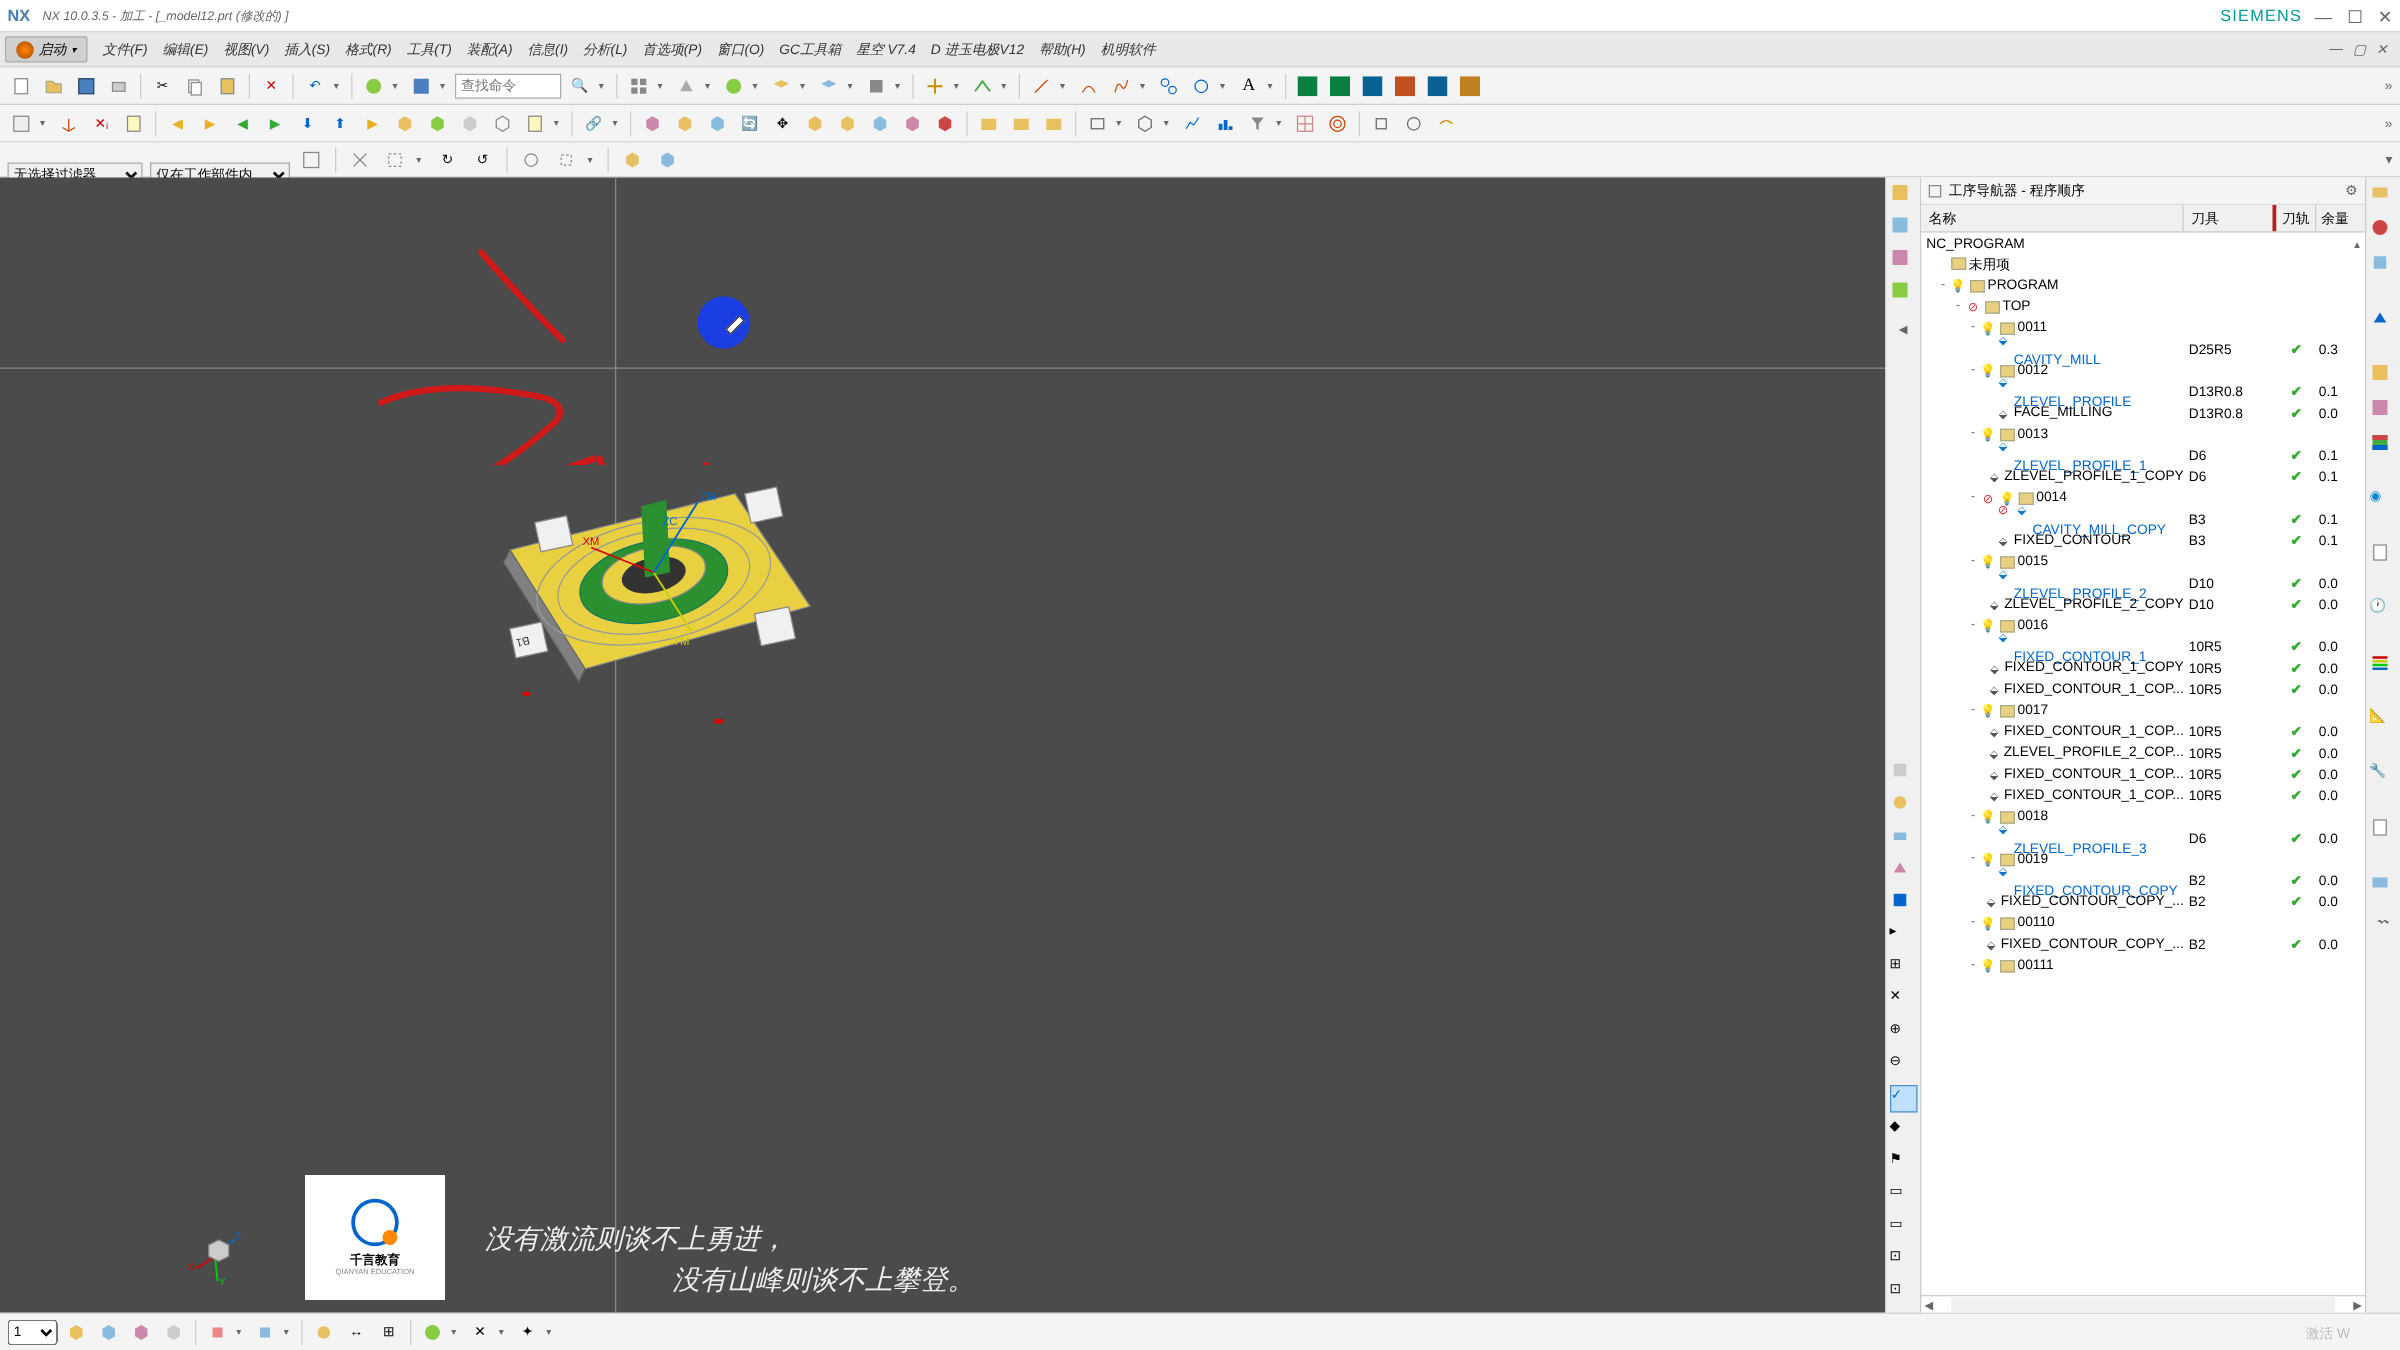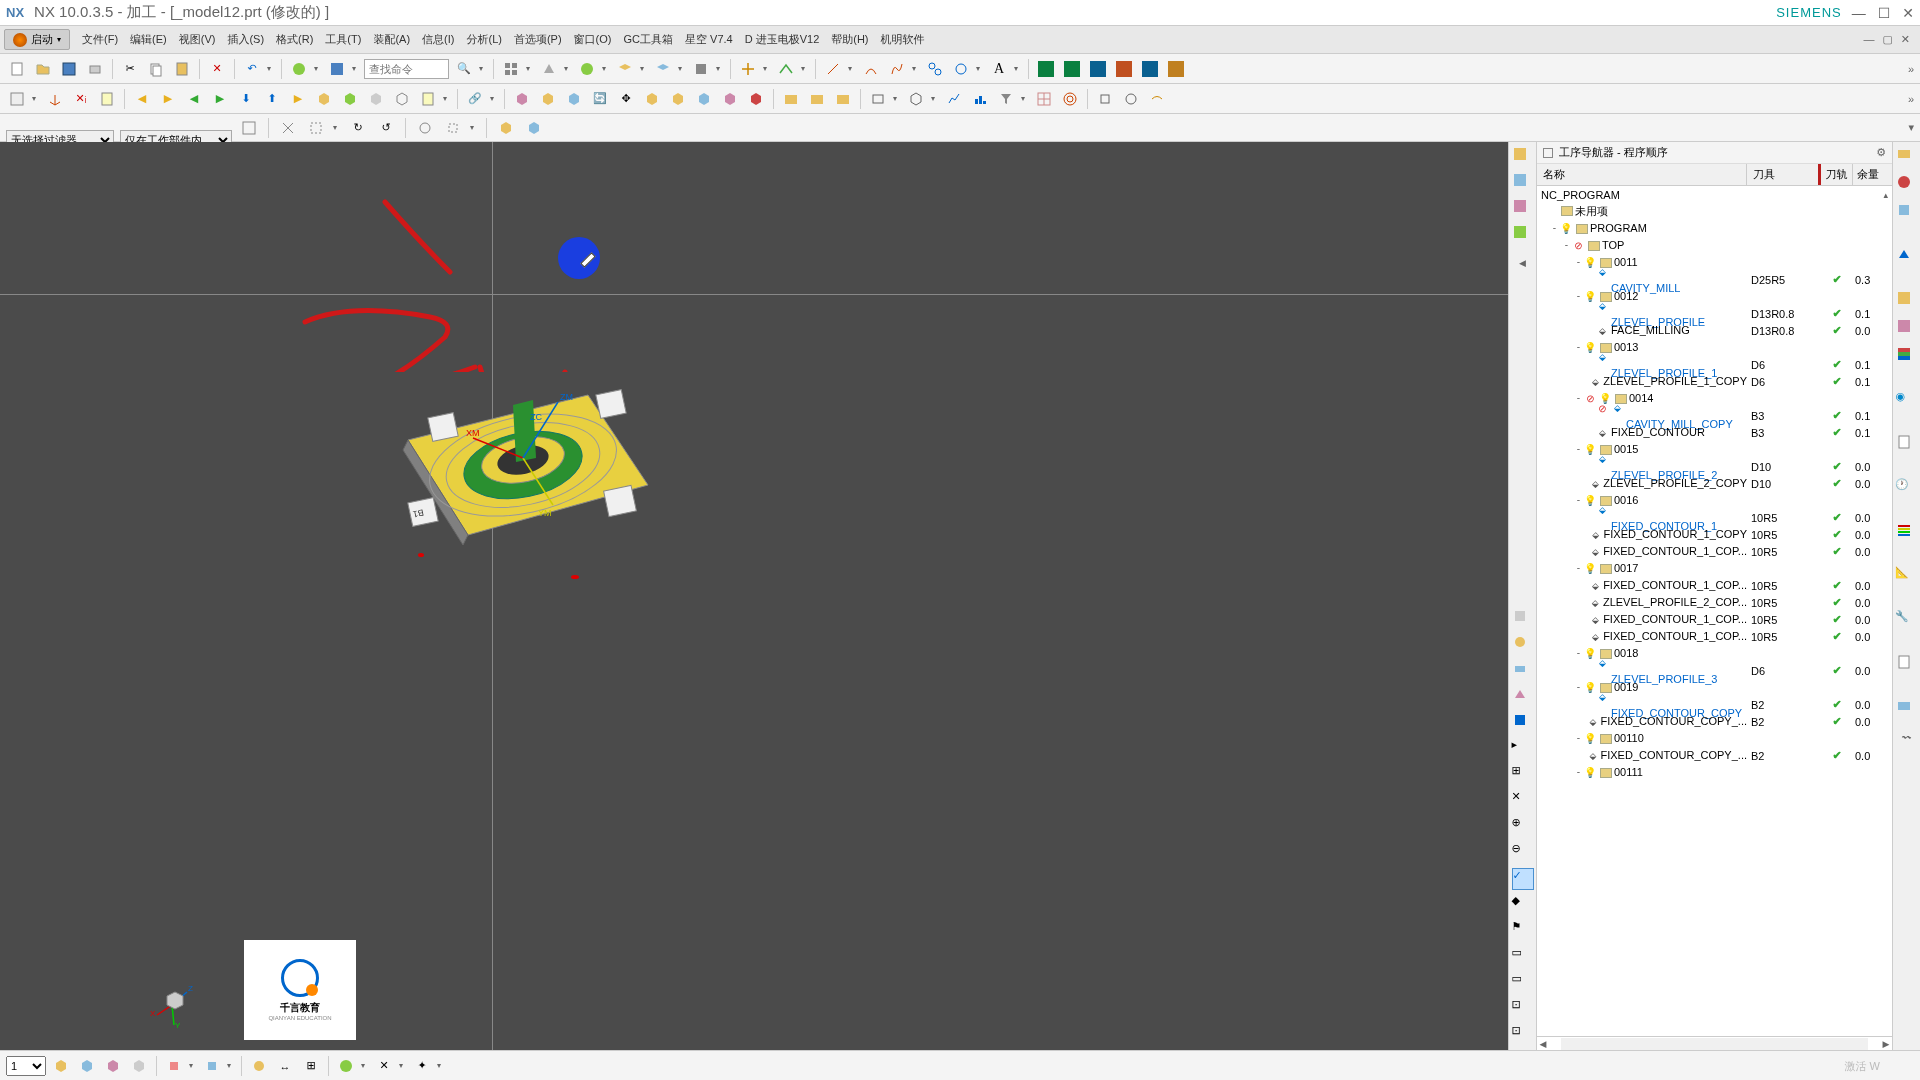--- a/index.html
+++ b/index.html
@@ -1,22 +1,22 @@
 <!DOCTYPE html>
 <html><head>
 <meta charset="utf-8">
 <style>
 * { margin: 0; padding: 0; box-sizing: border-box; font-family: "Microsoft YaHei", Arial, sans-serif; }
 body { background: #f0f0f0; overflow: hidden; font-size: 11px; }
 .titlebar { height: 26px; background: #fff; display: flex; align-items: center; padding: 0 6px; border-bottom: 1px solid #ccc; }
 .nx-logo { color: #4a7eb0; font-weight: bold; font-size: 13px; margin-right: 10px; }
-.titlebar-text { color: #666; font-size: 15px; flex: 1; }
+.titlebar-text { color: #666; font-size: 10px; flex: 1; font-style: italic; }
 .siemens { color: #009999; font-weight: normal; letter-spacing: 1px; font-size: 13px; margin-right: 10px; }
 .window-controls { display: flex; gap: 12px; color: #666; font-size: 14px; }
-.menubar { height: 28px; background: #e8e8e8; display: flex; align-items: center; padding: 0 4px; border-bottom: 1px solid #ccc; }
+.menubar { height: 28px; background: #e8e8e8; display: flex; align-items: center; padding: 0 4px; border-bottom: 1px solid #ccc; font-style: italic; }
 .menu-start { background: #d0d0d0; border: 1px solid #aaa; padding: 2px 8px; margin-right: 6px; display: flex; align-items: center; border-radius: 2px; }
 .menu-start-icon { width: 14px; height: 14px; background: radial-gradient(#f80, #a40); border-radius: 50%; margin-right: 4px; }
 .menu-item { padding: 3px 6px; color: #333; font-size: 11px; cursor: pointer; }
 .menubar-right { margin-left: auto; display: flex; gap: 8px; color: #666; padding-right: 6px; }
 .toolbar { height: 30px; background: #f4f4f4; border-bottom: 1px solid #ccc; display: flex; align-items: center; padding: 0 6px; gap: 4px; }
 .tb-btn { width: 22px; height: 22px; border: 1px solid transparent; display: flex; align-items: center; justify-content: center; position: relative; }
 .tb-sep { width: 1px; height: 20px; background: #ccc; margin: 0 2px; }
 .tb-dd { width: 8px; color: #666; font-size: 8px; }
 .toolbar input[type=text] { height: 20px; width: 85px; border: 1px solid #aaa; padding: 0 4px; font-size: 11px; }
 .filter-bar { height: 28px; background: #f4f4f4; border-bottom: 1px solid #ccc; display: flex; align-items: center; padding: 0 6px; gap: 6px; }
@@ -566,20 +566,24 @@
         <text x="41" y="11" font-size="8" fill="#06c">Z</text>
       <path d="M20 16 l8-4 8 4v9l-8 4-8-4z" fill="#ccc" stroke="#888"></path>
     </svg>
 
     <div class="logo-card">
       <div class="q"></div>
       <div style="font-weight:bold">千言教育</div>
       <div style="font-size:6px;color:#888">QIANYAN EDUCATION</div>
     </div>
 
+    <div class="subtitle">
+      <div>没有激流则谈不上勇进，</div>
+      <div style="margin-left:150px">没有山峰则谈不上攀登。</div>
+    </div>
   </div>
 
   <div class="vtoolbar">
     <div class="vtb-btn"><svg class="ico-svg">
           <rect x="2" y="2" width="12" height="12" fill="#e8c060"></rect>
         </svg></div>
     <div class="vtb-btn"><svg class="ico-svg">
           <rect x="2" y="2" width="12" height="12" fill="#8bd"></rect>
         </svg></div>
     <div class="vtb-btn"><svg class="ico-svg">

